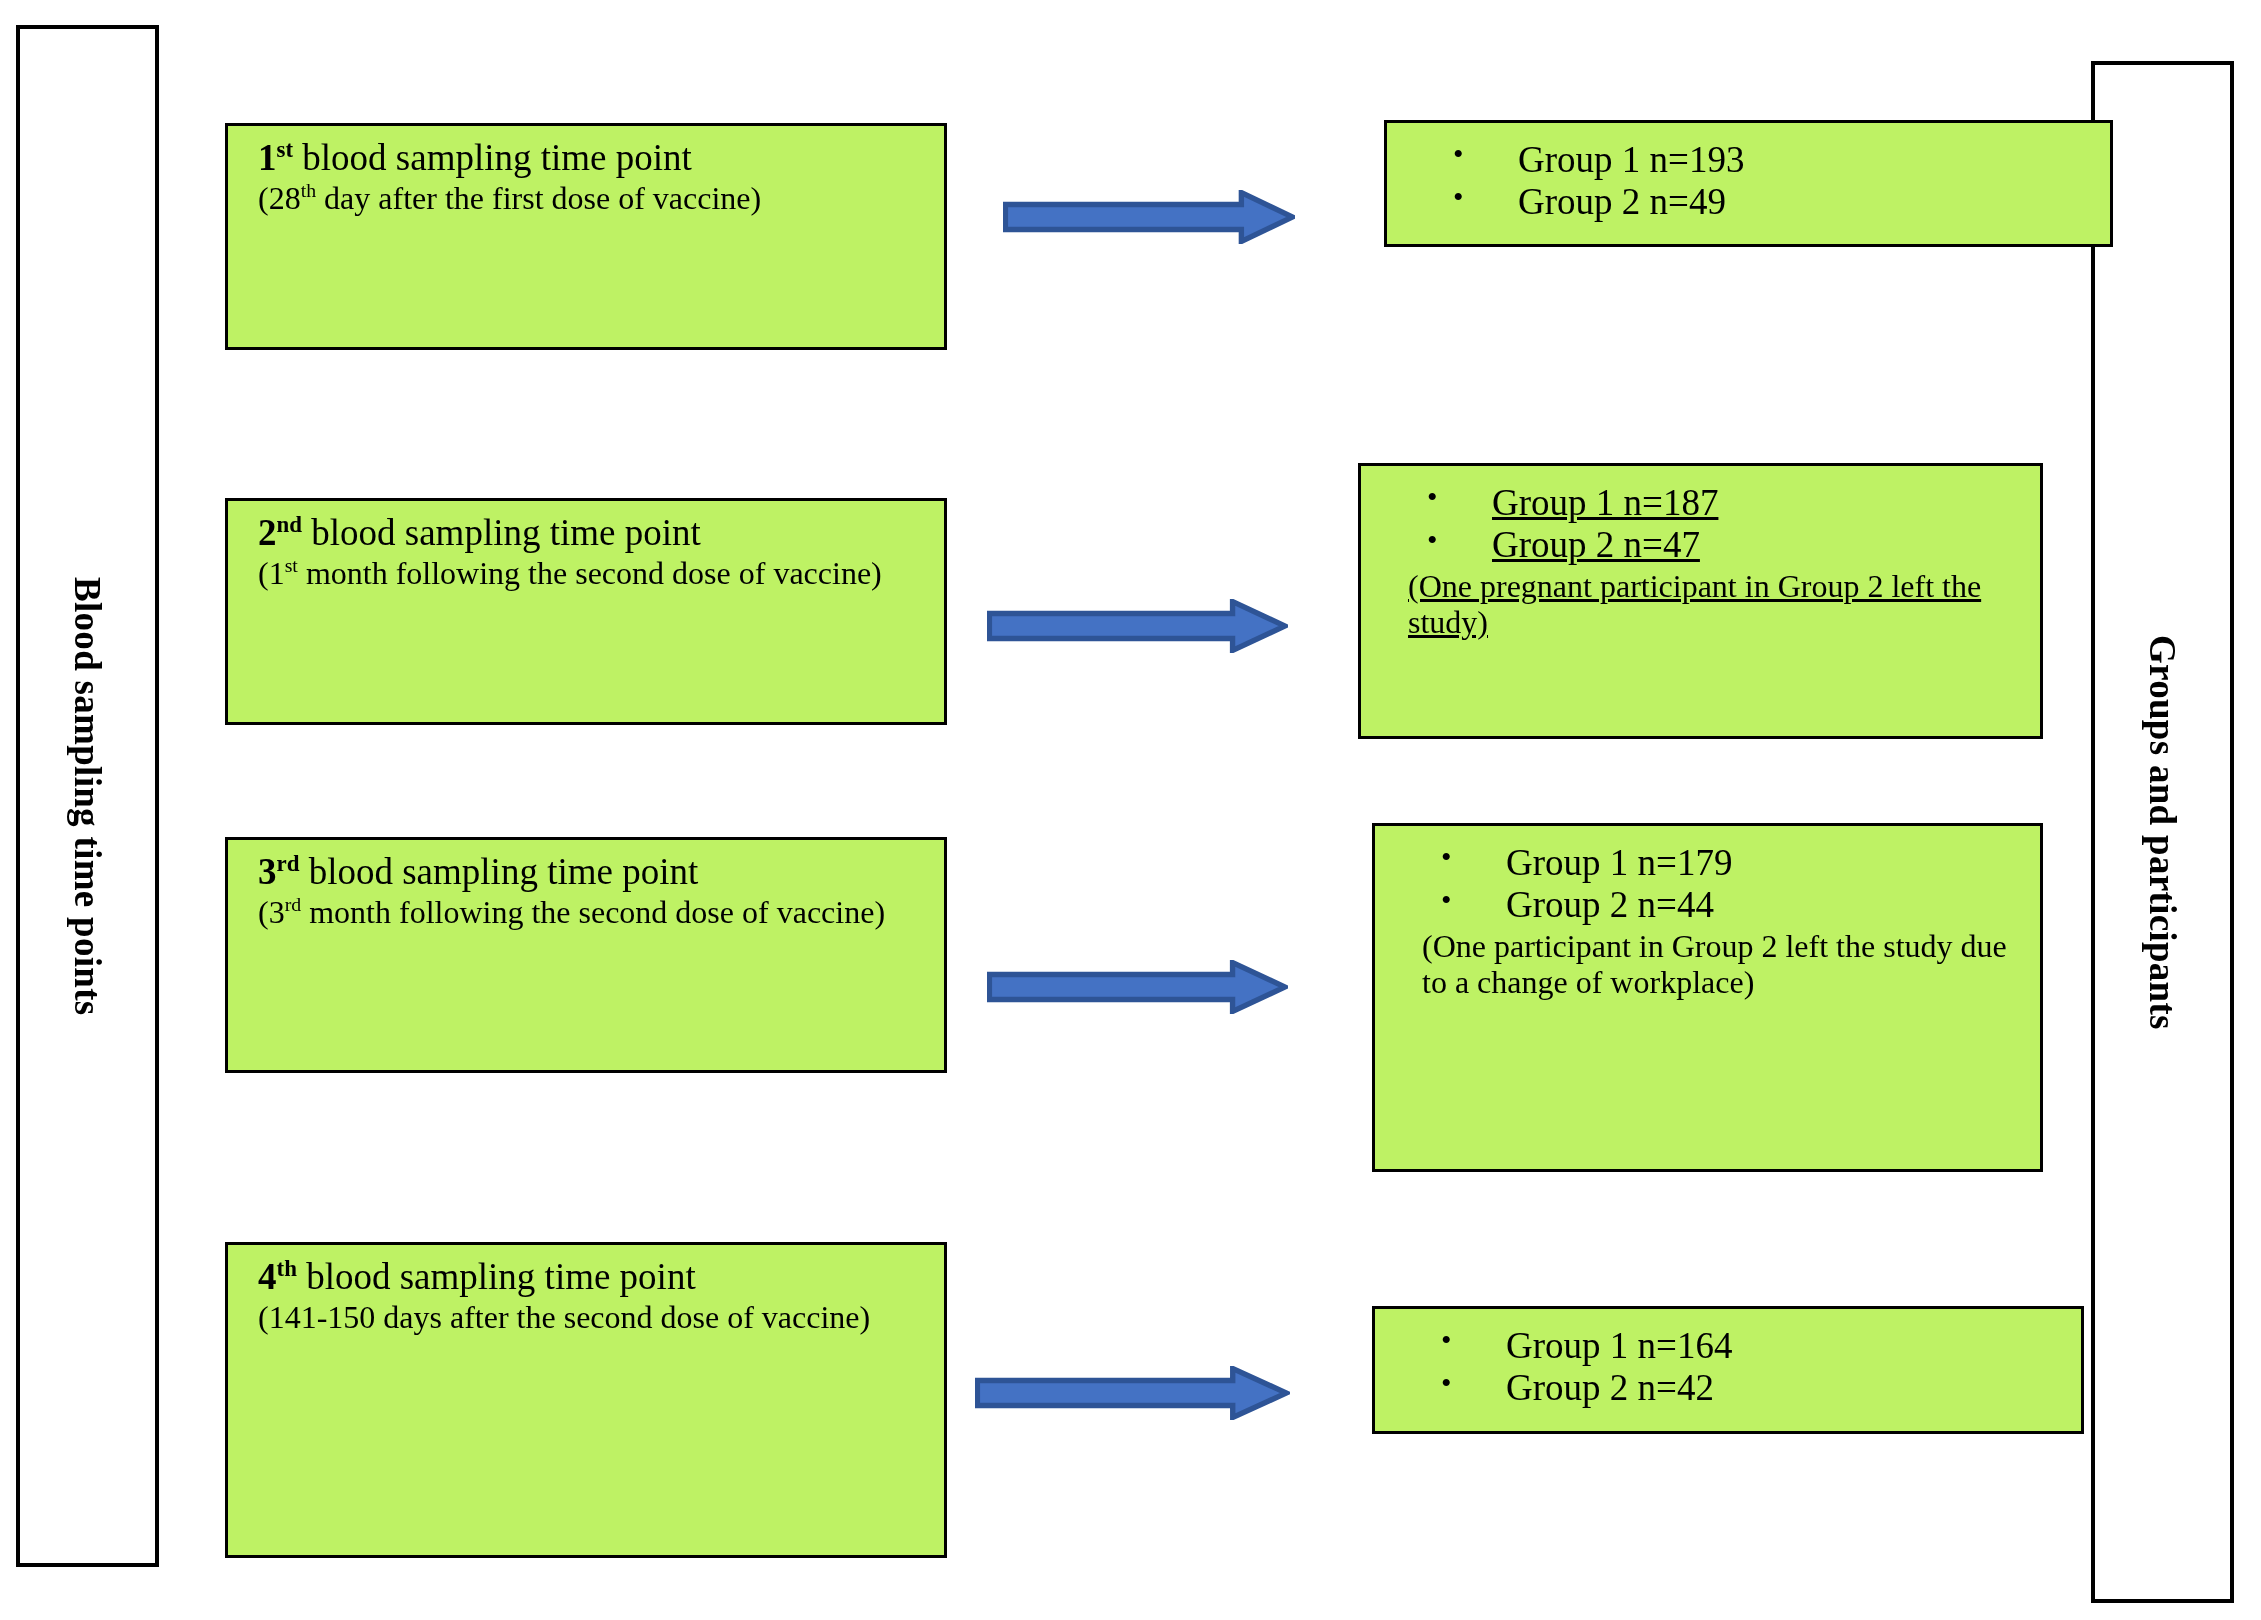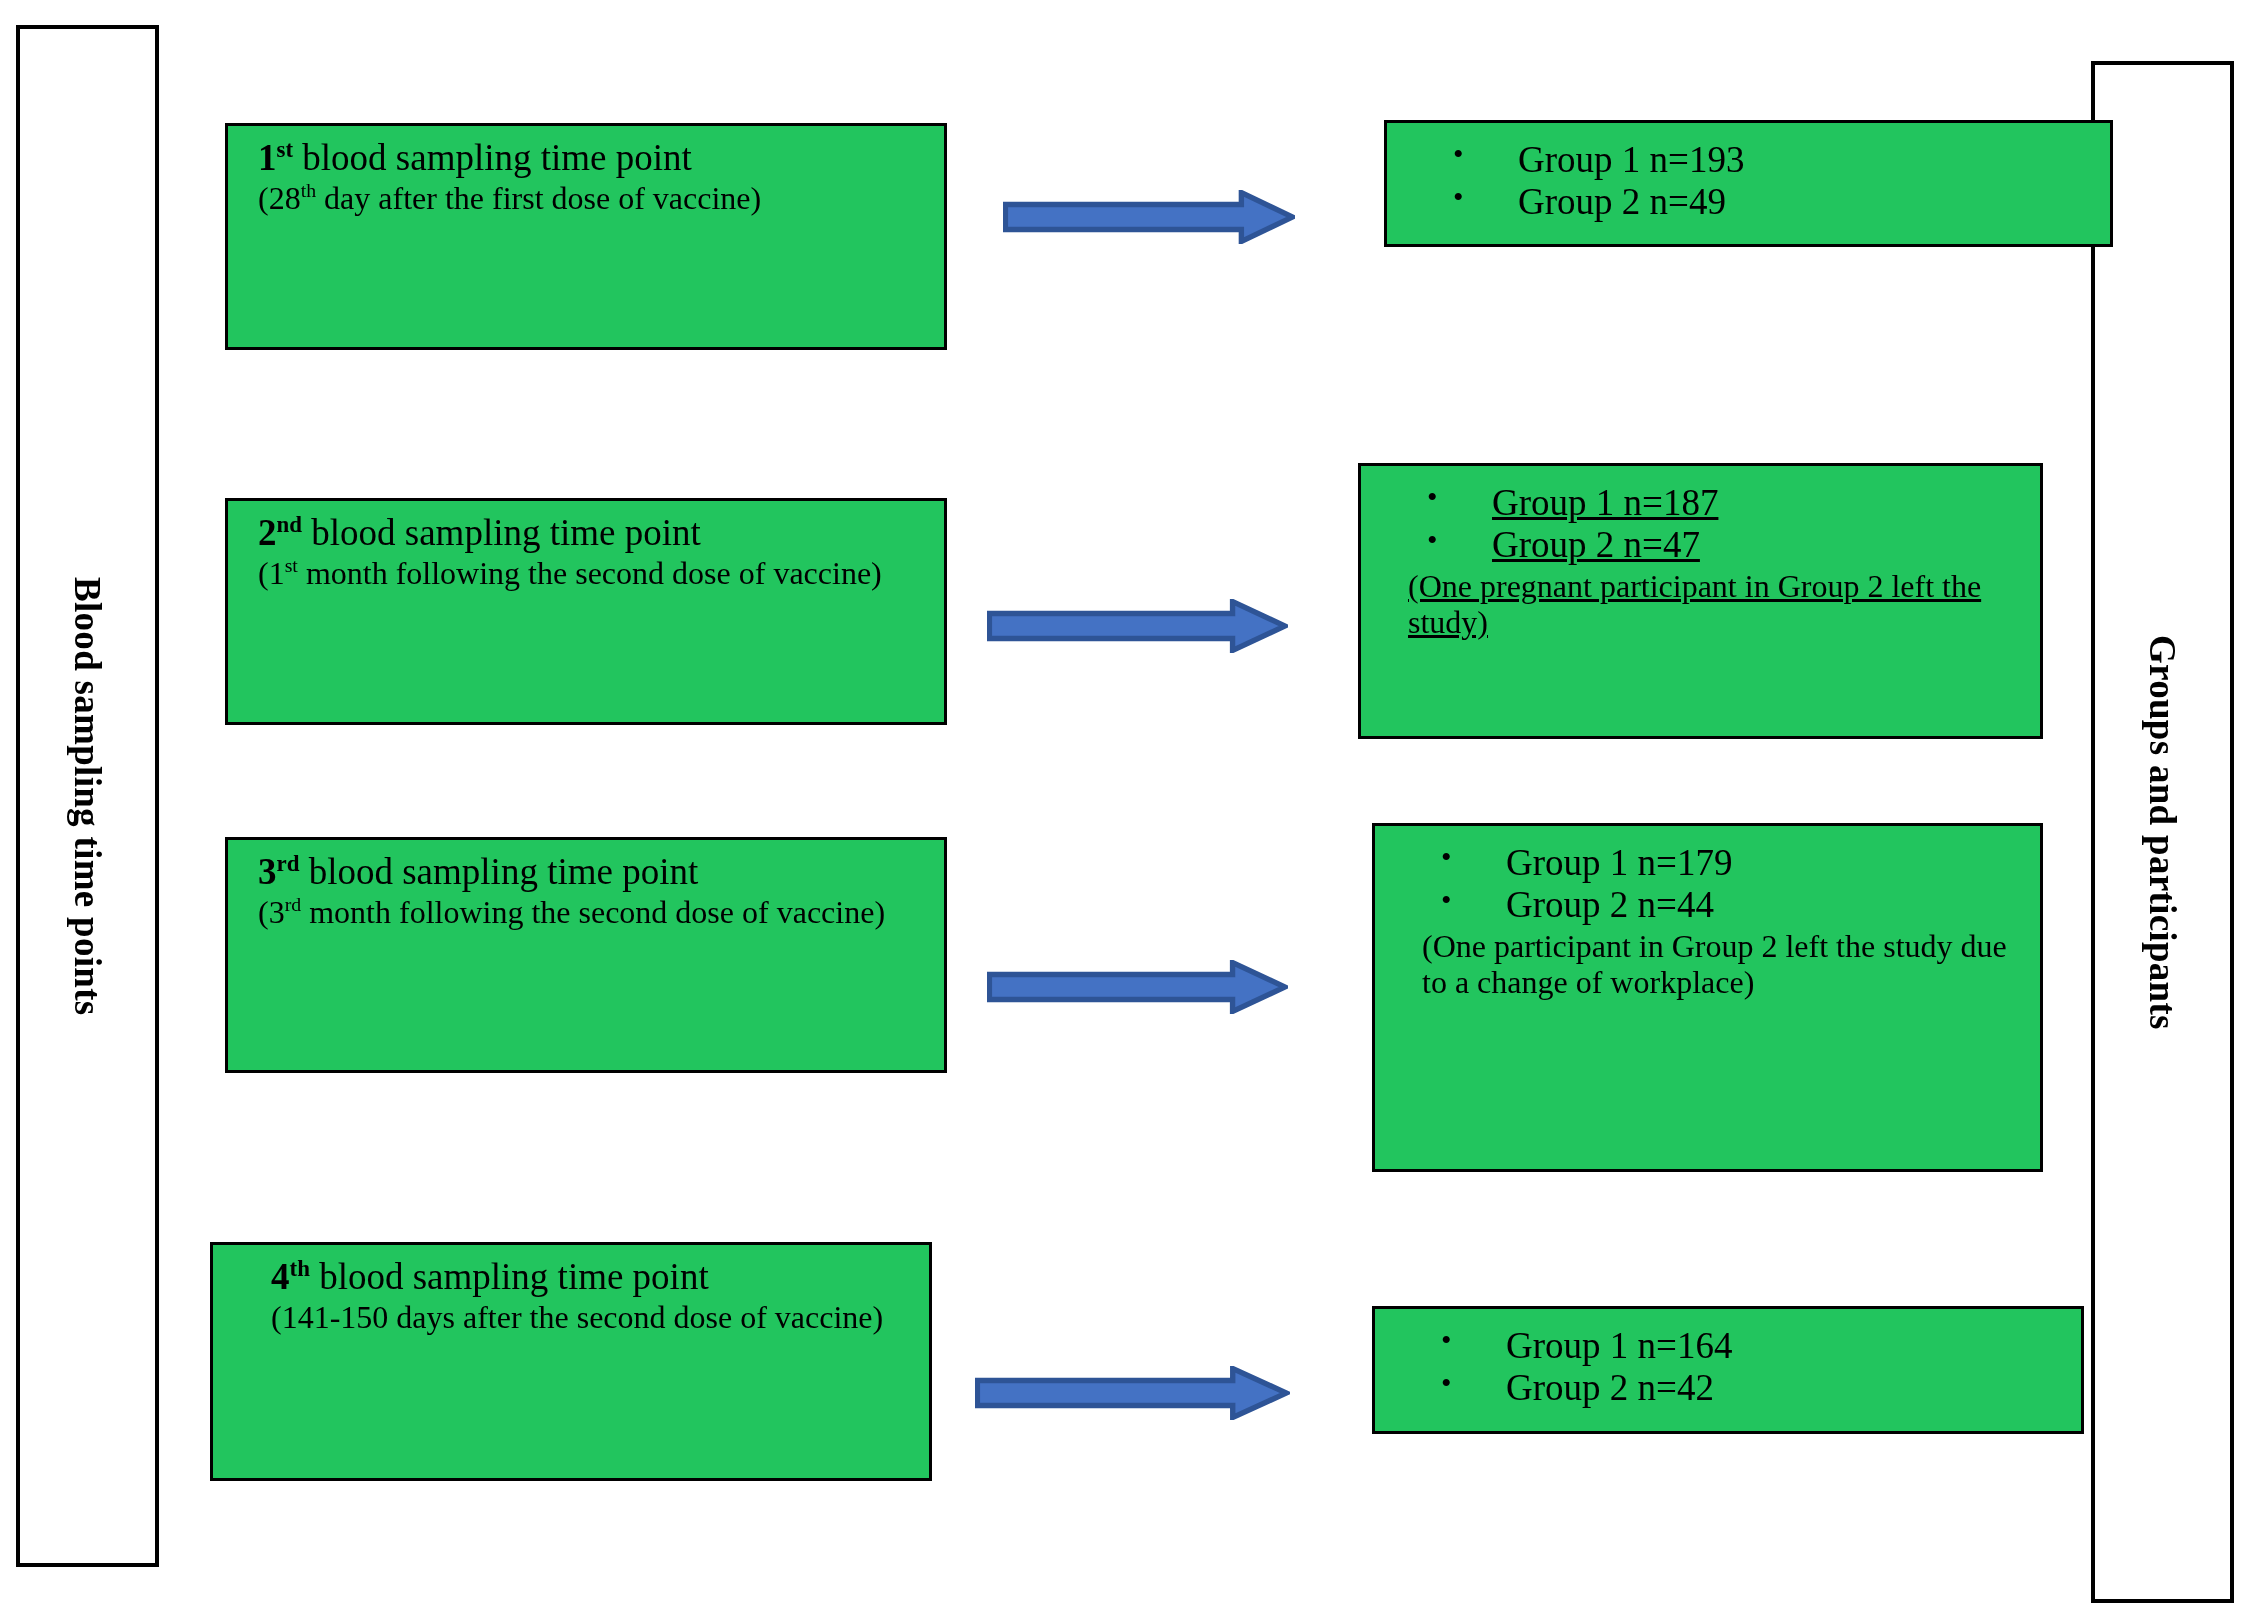--- a/index.html
+++ b/index.html
@@ -38,21 +38,21 @@
     text-orientation: mixed;
     line-height: 1;
   }
   #side-label-left  { left: 16px;   top: 25px;  width: 143px; height: 1542px; }
   #side-label-right { left: 2091px; top: 61px; width: 143px; height: 1542px; }
 
   
   .flow-box {
     position: absolute;
     border: 3px solid #000000;
-    background: #22c55e;
+    background: #bef264;
     box-sizing: border-box;
   }
   .box-inner {
     padding: 13px 15.5px 6px 30px;
   }
 
   .tp-title {
     font-size: 37px;
     line-height: 1.04;
     white-space: nowrap;
@@ -186,21 +186,21 @@
   <div class="flow-box" style="left:1372px; top:823px; width:671px; height:349px;">
     <div class="grp-inner">
       <ul class="grp-list">
         <li>Group 1 n=179</li>
         <li>Group 2 n=44</li>
       </ul>
       <div class="grp-note">(One participant in Group 2 left the study due to a change of workplace)</div>
     </div>
   </div>
 
-  <div class="flow-box" style="left:210px; top:1242px; width:722px; height:239px;padding-left:28px;">
+  <div class="flow-box" style="left:225px; top:1242px; width:722px; height:316px;">
     <div class="box-inner">
       <div class="tp-title">
         <span class="ord"><span>4</span><sup>th</sup></span><span> blood sampling time point</span>
       </div>
       <div class="tp-sub"><span>(141-150</span><sup></sup><span> days after the second dose of vaccine)</span></div>
     </div>
   </div>
 
   <div class="arrow" style="left:975px; top:1366px;">
     <svg width="315" height="54" viewBox="0 0 528 90">

